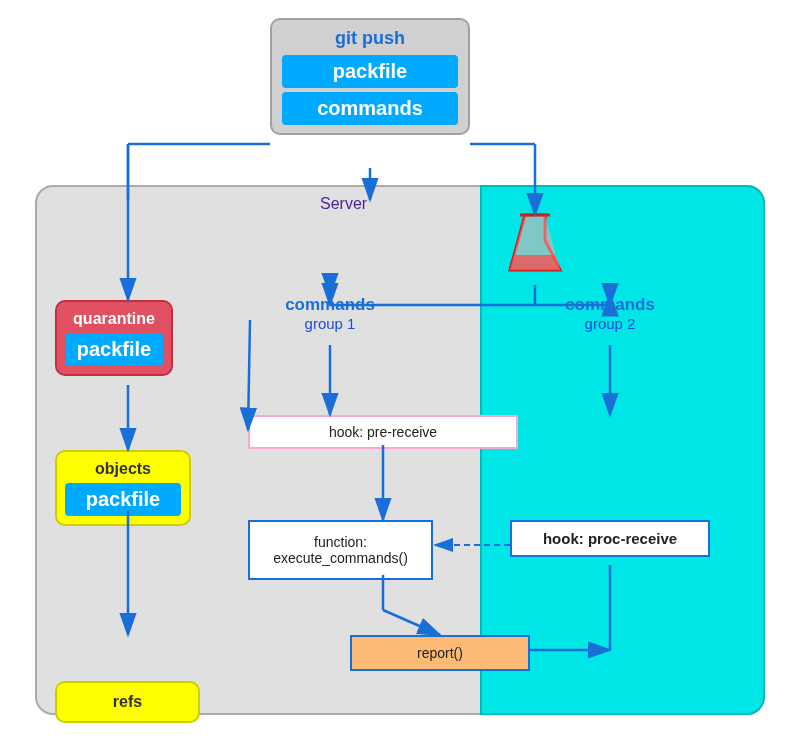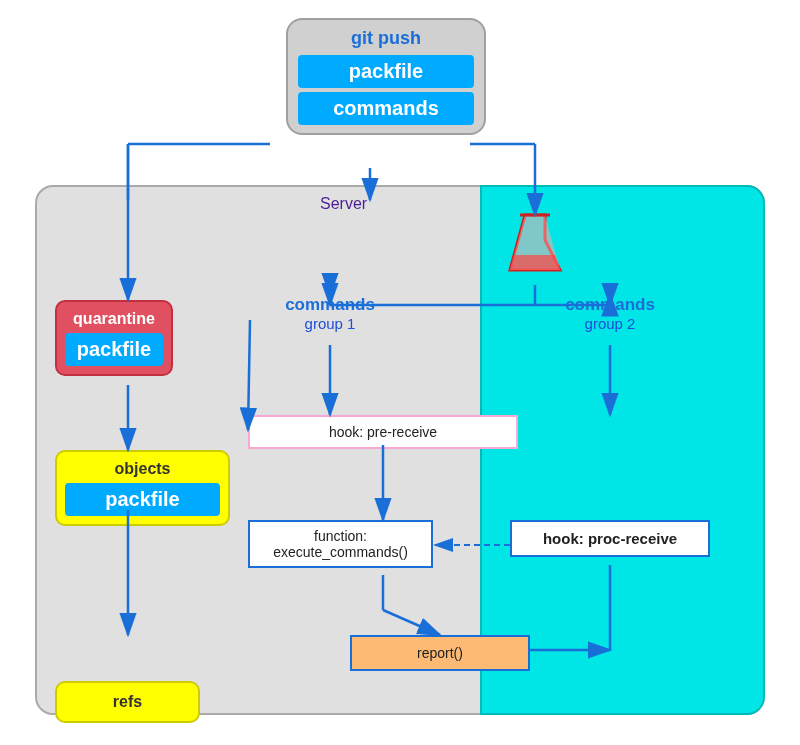--- a/index.html
+++ b/index.html
@@ -23,24 +23,23 @@
       pointer-events: none;
     }
     
     .git-push-box {
       position: absolute;
       top: 18px;
       left: 270px;
       width: 200px;
       background: #d0d0d0;
       border: 2px solid #a0a0a0;
-      border-radius: 16px;
+      border-radius: 10px;
       padding: 8px 10px;
       text-align: center;
-      margin-left: 16px;
     }
     .git-push-title {
       color: #1a6ed8;
       font-weight: bold;
       font-size: 18px;
       margin-bottom: 6px;
     }
     .blue-block {
       background: #00aaff;
       color: white;
@@ -100,21 +99,21 @@
       font-size: 16px;
       font-weight: bold;
       margin-bottom: 5px;
     }
 
     
     .objects-box {
       position: absolute;
       top: 450px;
       left: 55px;
-      width: 175px;
+      width: 136px;
       background: #ffff00;
       border: 2px solid #cccc00;
       border-radius: 10px;
       padding: 8px 8px;
       text-align: center;
     }
     .objects-label {
       color: #333;
       font-size: 16px;
       font-weight: bold;
@@ -183,21 +182,21 @@
     }
 
     
     .function-box {
       position: absolute;
       top: 520px;
       left: 248px;
       width: 185px;
       border: 2px solid #1a6ed8;
       background: white;
-      padding: 6px 10px;
+      padding: 12px 10px;
       text-align: center;
       font-size: 14px;
       color: #222;
     }
 
     
     .hook-procreceive {
       position: absolute;
       top: 520px;
       left: 510px;

